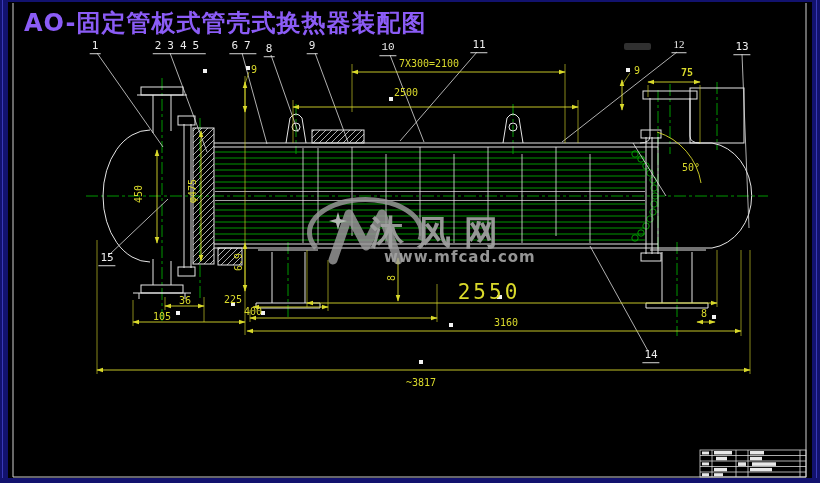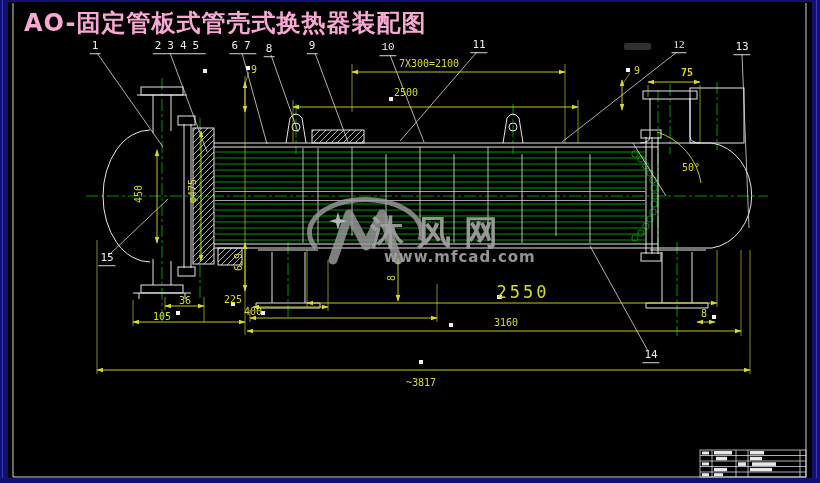--- a/index.html
+++ b/index.html
@@ -2,28 +2,28 @@
 <html><head>
 <meta charset="utf-8">
 <style>
   html,body{margin:0;padding:0;background:#000;}
   #stage{position:relative;width:820px;height:483px;background:#000;overflow:hidden;
          font-family:"DejaVu Sans Mono",monospace;}
   #stage svg{position:absolute;left:0;top:0;}
   .edge{position:absolute;background:#12126e;}
   .edge .hl{position:absolute;background:#3a3ab8;}
   .title{position:absolute;left:24px;top:7px;font:bold 24px "DejaVu Sans",sans-serif;
-         color:#f9a8d4;letter-spacing:1px;white-space:nowrap;z-index:6;}
+         color:#8b5cf6;letter-spacing:1px;white-space:nowrap;z-index:6;}
   .lbl{position:absolute;transform:translate(-50%,-50%);color:#ececec;
        font:11px "DejaVu Sans Mono",monospace;border-bottom:1px solid #d8d8d8;
        padding:0 2px 1px 2px;line-height:1.05;white-space:nowrap;z-index:6;}
   .lbl.sp{letter-spacing:6px;padding-right:0;}
   .dim{position:absolute;transform:translate(-50%,-50%);color:#d9d92b;
        font:10px "DejaVu Sans Mono",monospace;white-space:nowrap;z-index:6;}
-  .dim.big{font-size:17px;letter-spacing:3px;margin-left:34px;}
+  .dim.big{font-size:21px;letter-spacing:3px;}
   .dim.rot{transform:translate(-50%,-50%) rotate(-90deg);}
   .wm{position:absolute;z-index:5;color:#a2a2a2;white-space:nowrap;}
   .wm.cn{left:370px;top:210px;font:bold 34px "DejaVu Sans",sans-serif;letter-spacing:13px;opacity:.92;}
   .wm.url{left:384px;top:248px;font:bold 15px "DejaVu Sans",sans-serif;letter-spacing:1px;opacity:.92;}
 </style>
 </head>
 <body>
 
 <div id="stage">
 

